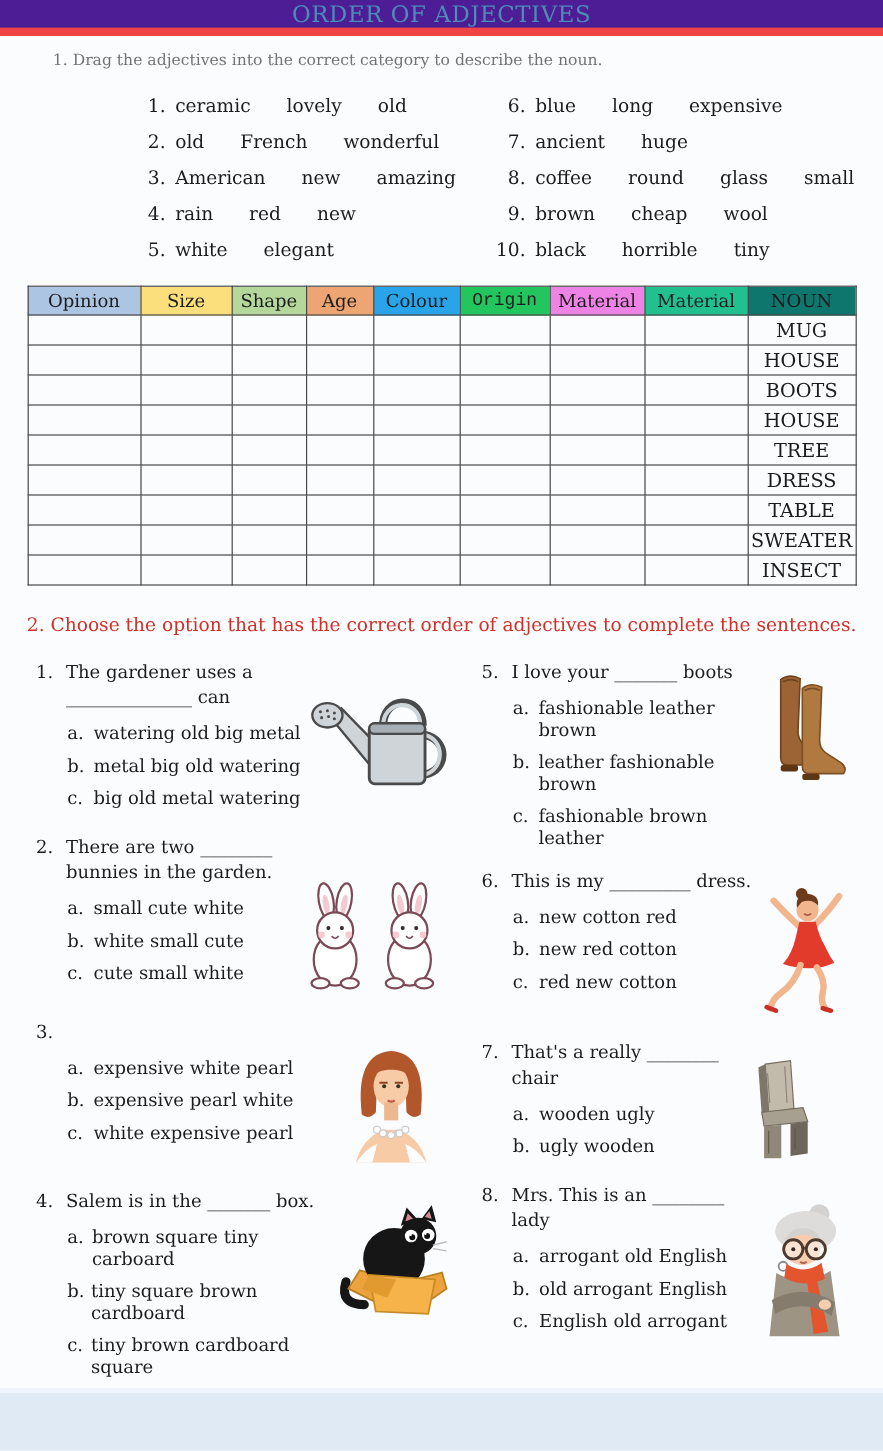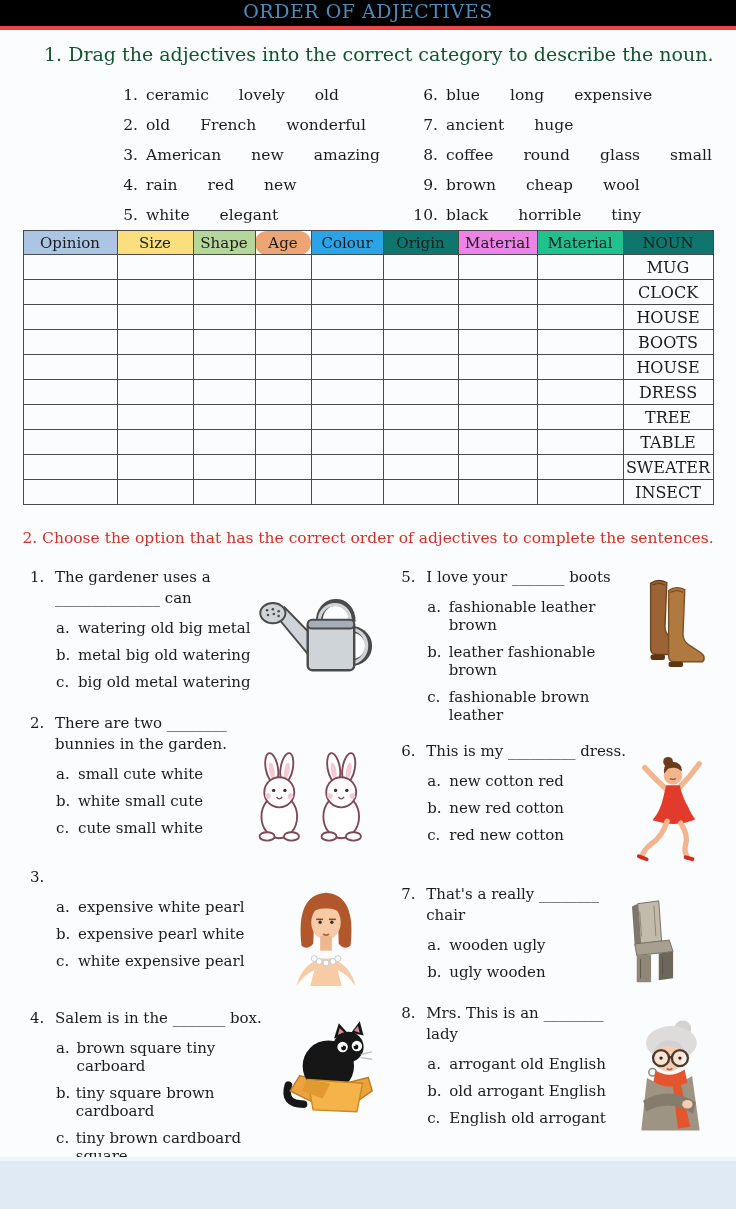--- a/index.html
+++ b/index.html
@@ -1,39 +1,39 @@
 <!DOCTYPE html>
 <html><head>
 <meta charset="utf-8">
 <style>
   * { margin:0; padding:0; box-sizing:border-box; }
   body { background:#e8e8e8; font-family:"DejaVu Serif", serif; }
   .page { position:relative; width:736px; height:1209px; background:#fbfcfe; color:#1c1c1c; overflow:hidden; margin:0 auto; }
 
   
-  .top-band { height:30px; background:#000000; border-bottom:4px solid #ef4444; display:flex; align-items:flex-start; justify-content:center; }
+  .top-band { height:30px; background:#4c1d95; border-bottom:7px solid #ef4444; display:flex; align-items:center; justify-content:center; }
   .page-title { color:#4d8cb8; font-size:19px; letter-spacing:.5px; }
   .bottom-band { position:absolute; left:0; bottom:0; width:100%; height:52px; background:#dfeaf5; border-top:4px solid #eef4fa; }
 
   
-  .instr1 { color:#14532d; font-size:19px; margin:13px 0 0 44px; }
+  .instr1 { color:#737373; font-size:13px; margin:13px 0 0 44px; }
   .instr2 { color:#d03028; font-size:15.5px; text-align:center; margin-top:24px; }
 
   
   .lists { display:flex; margin:20px 0 0 110px; }
   .adj-list { display:flex; flex-direction:column; gap:10px; }
   .adj-list.left { width:300px; }
   .adj-list.right { margin-left:0px; }
   .adj-item { display:flex; font-size:15.5px; line-height:20px; }
   .adj-num { min-width:28px; text-align:right; margin-right:8px; }
   .adj-words { display:flex; gap:30px; }
   .adj-word { cursor:grab; }
 
   
-  .cat-table { border-collapse:collapse; margin:5px auto 0 auto; table-layout:fixed; }
+  .cat-table { border-collapse:collapse; margin:20px auto 0 auto; table-layout:fixed; }
   .cat-table th, .cat-table td { border:1.6px solid #4a4a4a; height:25px; text-align:center; font-weight:normal; }
   .cat-table th { font-size:15px; height:24px; }
   .cat-table td.noun { font-size:16px; }
 
   
   .questions { display:flex; margin:20px 26px 0 30px; gap:26px; }
   .q-col { display:flex; flex-direction:column; }
   .q-col.left  { width:360px; gap:22px; }
   .q-col.right { width:322px; gap:17px; }
   .question { display:flex; }
@@ -154,23 +154,23 @@
       <col style="width:75px">
         <col style="width:79px">
         <col style="width:86px">
         <col style="width:90px">
     </colgroup>
     <thead>
       <tr>
         <th style="background-color: rgb(171, 197, 227);">Opinion</th>
         <th style="background-color: rgb(251, 223, 125);">Size</th>
         <th style="background-color: rgb(181, 215, 156);">Shape</th>
-        <th style="background-color: rgb(237, 166, 115); border-radius: 12px;">Age</th>
+        <th style="background-color: rgb(237, 166, 115);">Age</th>
         <th style="background-color: rgb(41, 164, 233);">Colour</th>
-        <th style="background-color: #0f766e;">Origin</th>
+        <th style="background-color: #22c55e; font-family: Liberation Mono, monospace;">Origin</th>
         <th style="background-color: rgb(236, 131, 229);">Material</th>
         <th style="background-color: rgb(35, 192, 143);">Material</th>
         <th style="background-color: #0f766e;">NOUN</th>
       </tr>
     </thead>
     <tbody>
       <tr>
         <td></td>
           <td></td>
           <td></td>
@@ -183,31 +183,20 @@
       </tr>
       <tr>
         <td></td>
           <td></td>
           <td></td>
           <td></td>
           <td></td>
           <td></td>
           <td></td>
           <td></td>
-        <td class="noun">CLOCK</td>
-      </tr>
-      <tr>
-        <td></td>
-          <td></td>
-          <td></td>
-          <td></td>
-          <td></td>
-          <td></td>
-          <td></td>
-          <td></td>
         <td class="noun">HOUSE</td>
       </tr>
       <tr>
         <td></td>
           <td></td>
           <td></td>
           <td></td>
           <td></td>
           <td></td>
           <td></td>
@@ -227,32 +216,32 @@
       </tr>
       <tr>
         <td></td>
           <td></td>
           <td></td>
           <td></td>
           <td></td>
           <td></td>
           <td></td>
           <td></td>
+        <td class="noun">TREE</td>
+      </tr>
+      <tr>
+        <td></td>
+          <td></td>
+          <td></td>
+          <td></td>
+          <td></td>
+          <td></td>
+          <td></td>
+          <td></td>
         <td class="noun">DRESS</td>
-      </tr>
-      <tr>
-        <td></td>
-          <td></td>
-          <td></td>
-          <td></td>
-          <td></td>
-          <td></td>
-          <td></td>
-          <td></td>
-        <td class="noun">TREE</td>
       </tr>
       <tr>
         <td></td>
           <td></td>
           <td></td>
           <td></td>
           <td></td>
           <td></td>
           <td></td>
           <td></td>

